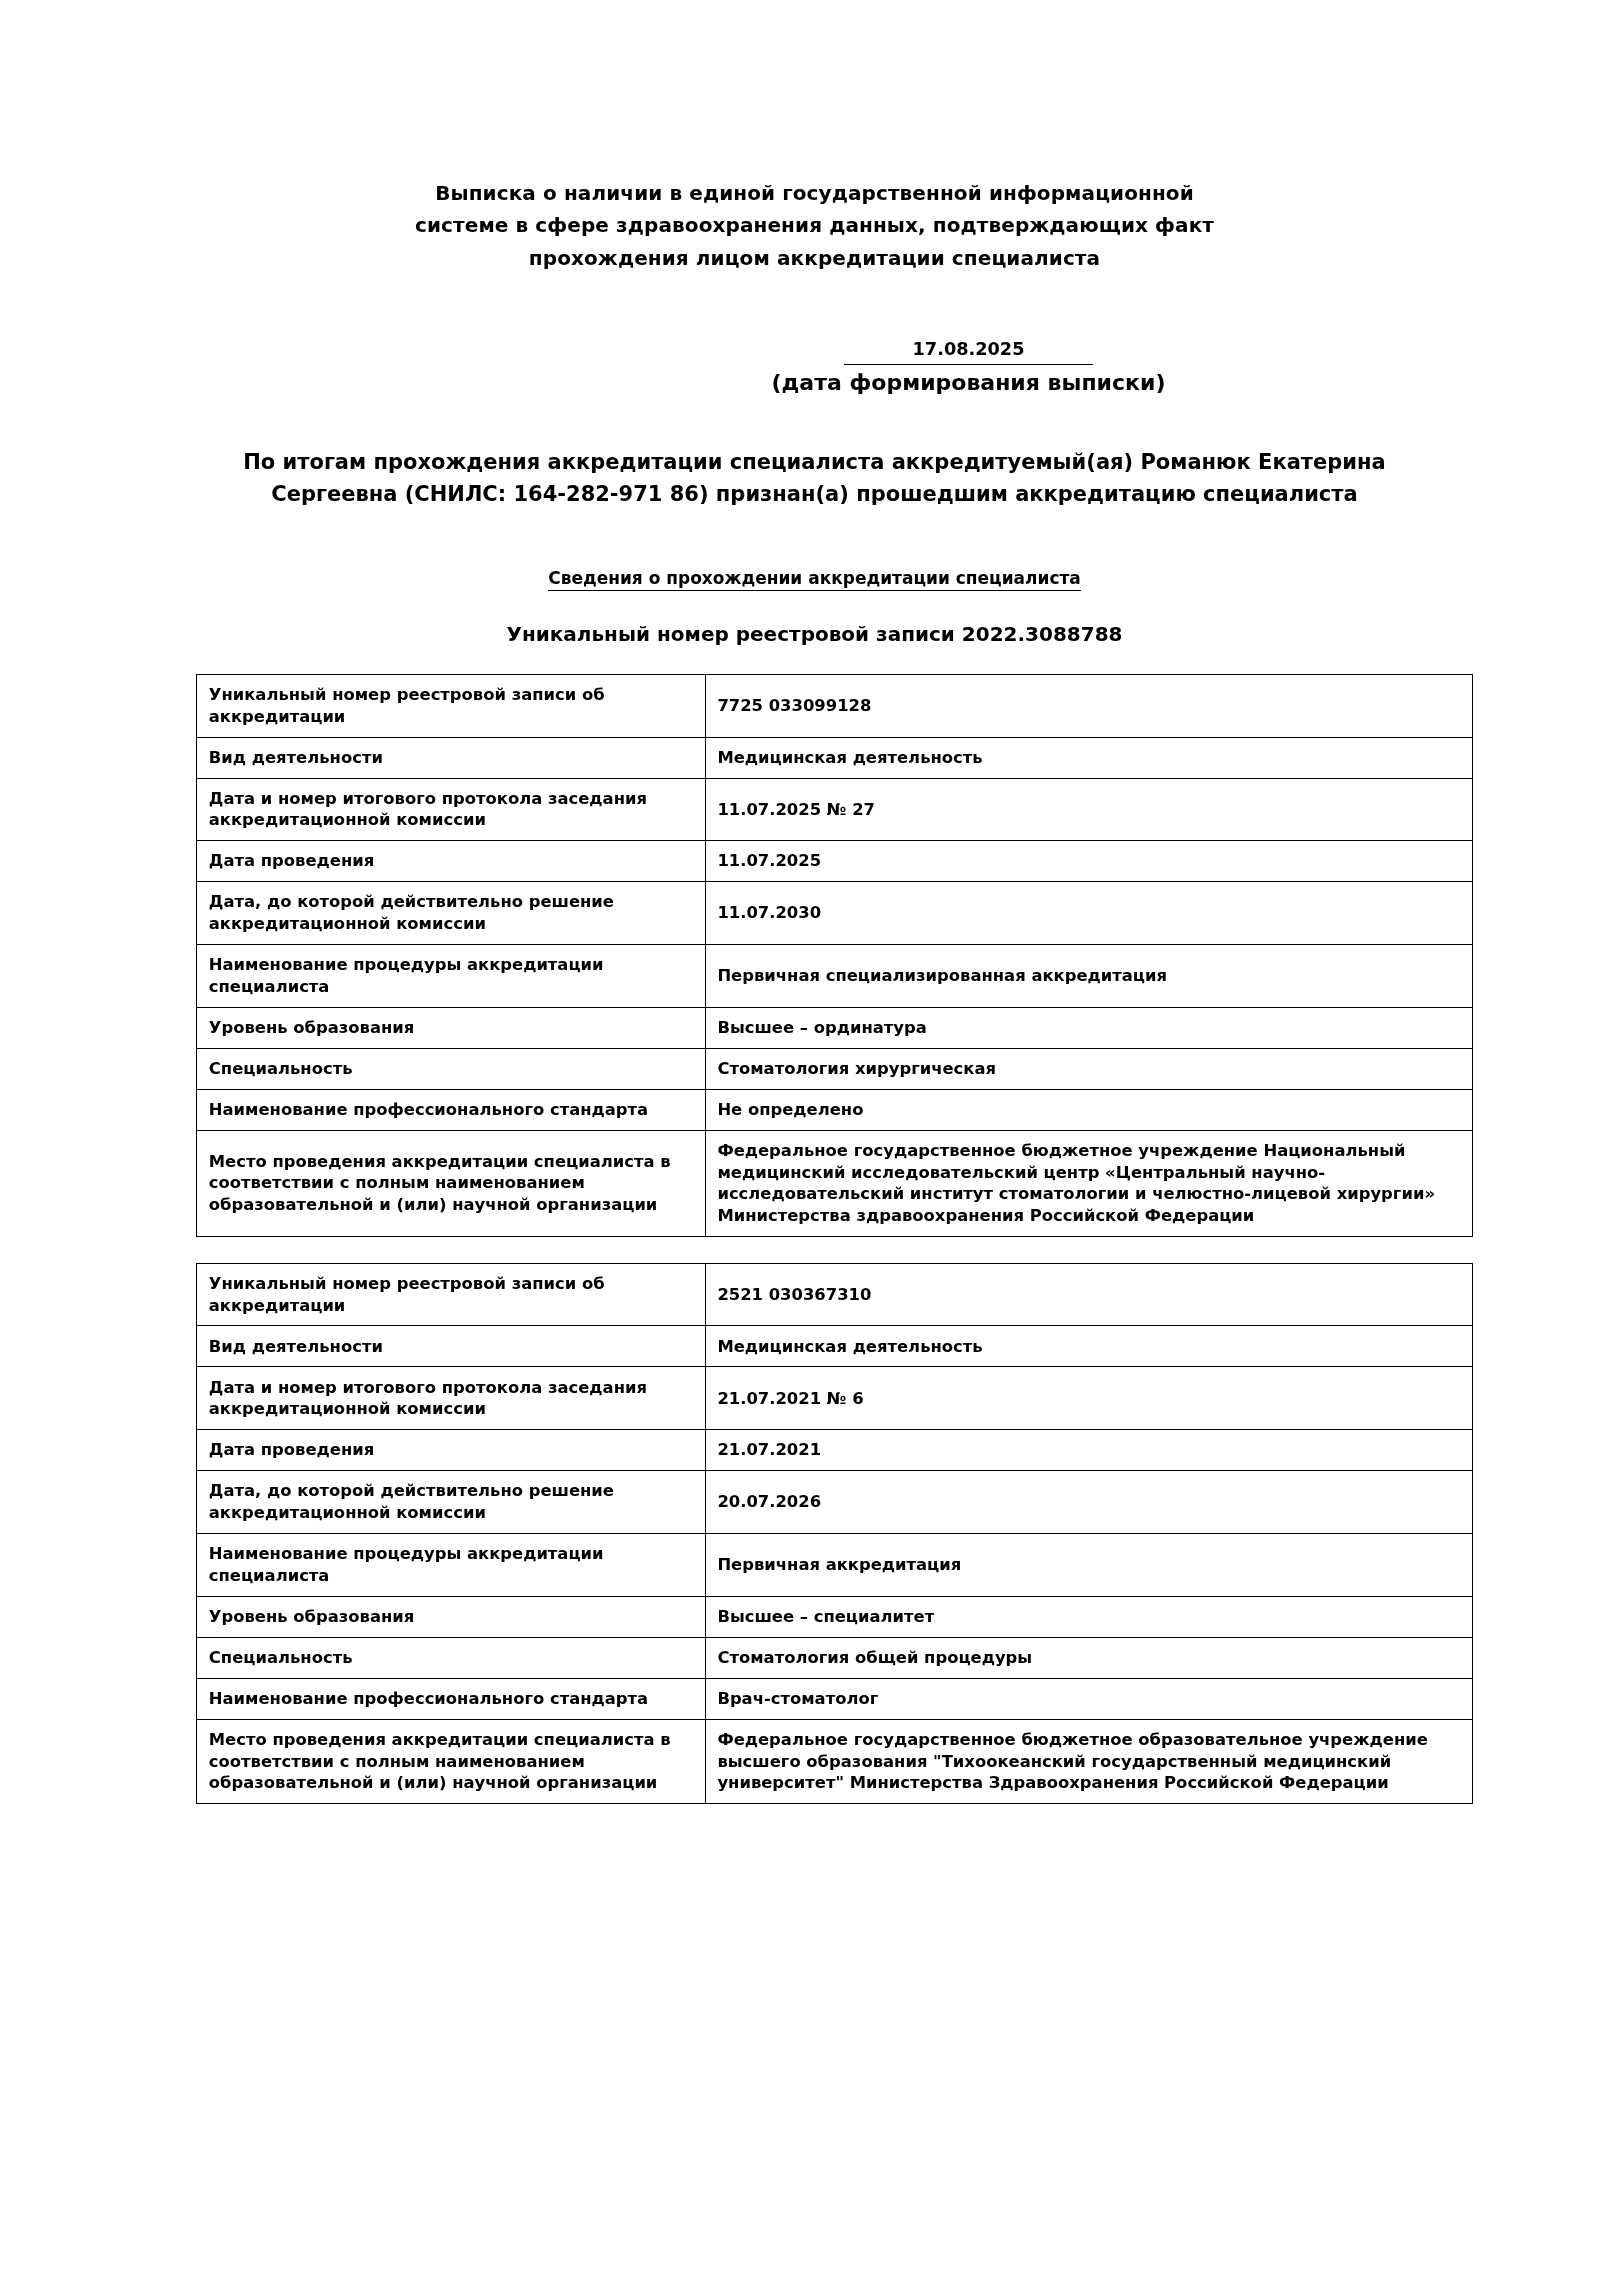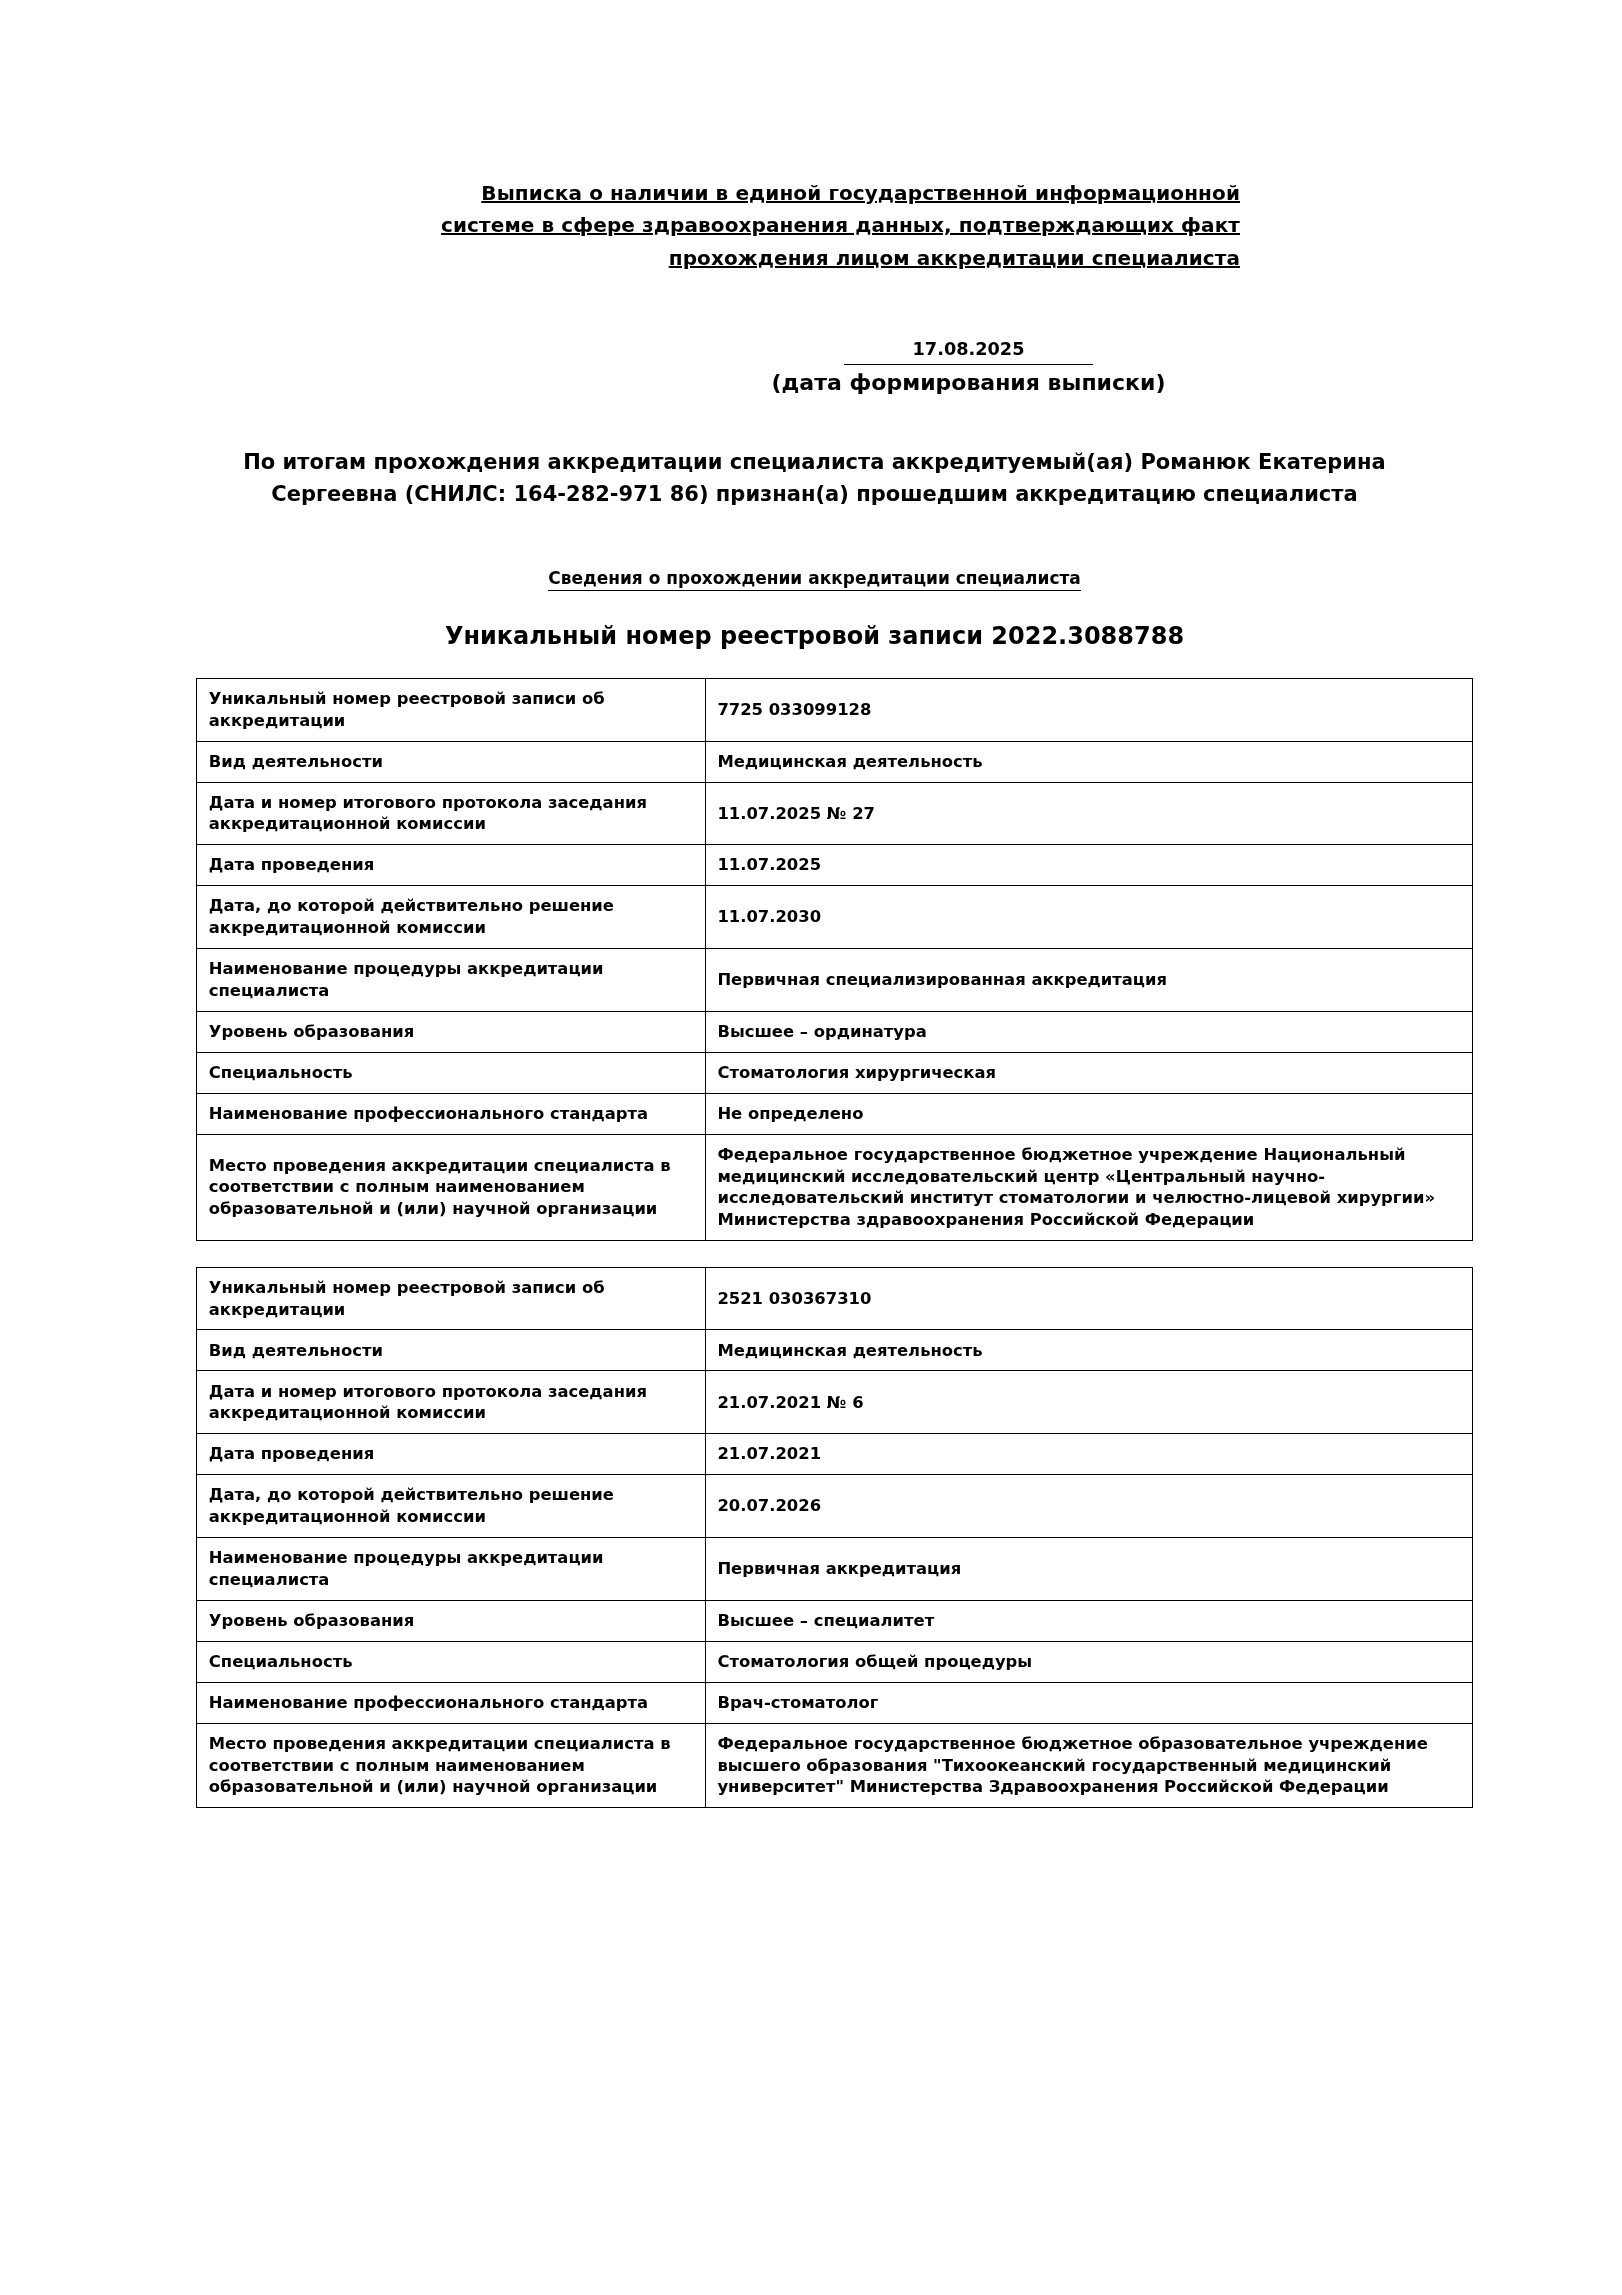--- a/index.html
+++ b/index.html
@@ -20,28 +20,27 @@
     padding: 0;
     overflow: hidden;
   }
   .content {
     position: absolute;
     left: 196px;
     top: 177px;
     width: 1237px;
   }
   .doc-title {
-    text-align: right;
+    text-align: center;
     font-size: 20px;
     font-weight: bold;
     line-height: 1.62;
     margin: 0 auto;
     width: 851px;
     letter-spacing: 0.1px;
-    text-decoration: underline;
   }
   .date-block {
     margin-top: 65px;
     display: flex;
     flex-direction: column;
     align-items: center;
     width: 100%;
   }
   .date-inner {
     width: 419px;
@@ -79,21 +78,21 @@
     font-size: 17px;
     font-weight: bold;
   }
   .section-underline span {
     border-bottom: 1.3px solid #000;
     padding-bottom: 2px;
   }
   .record-heading {
     margin-top: 34px;
     text-align: center;
-    font-size: 24px;
+    font-size: 20px;
     font-weight: bold;
   }
   table.rec {
     border-collapse: collapse;
     width: 1227px;
     margin-top: 27.5px;
     table-layout: fixed;
   }
   table.rec + table.rec {
     margin-top: 26px;

